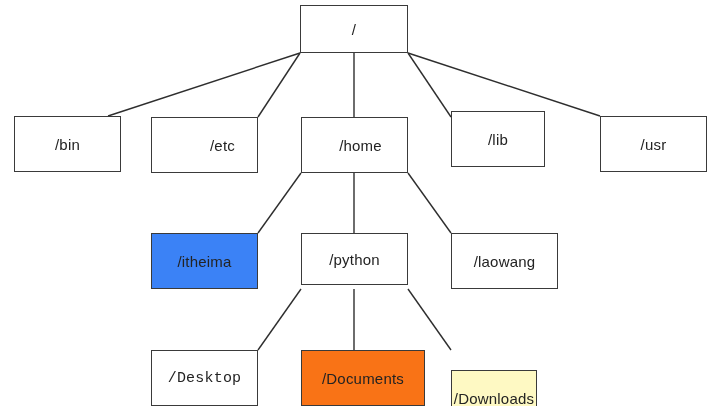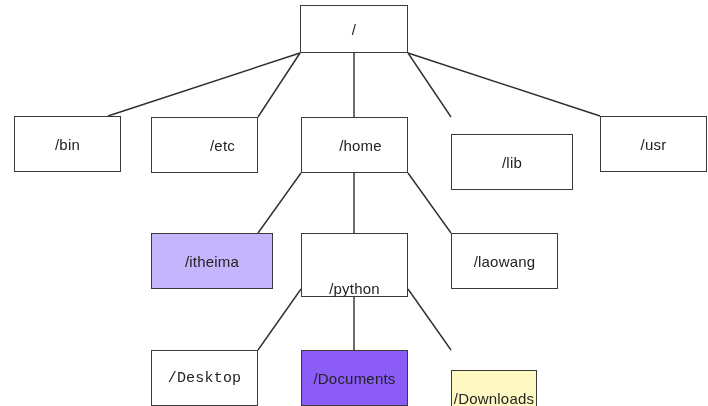--- a/index.html
+++ b/index.html
@@ -66,38 +66,38 @@
       </div>
       <div class="node" style="left: 1px; top: 116px; width: 107px; height: 56px; border-color: rgb(58, 58, 58); background: rgb(255, 255, 255); margin-left: 13px;">
         <span class="node-label" style="color: rgb(35, 35, 35);">/bin</span>
       </div>
       <div class="node" style="left: 151px; top: 117px; width: 107px; height: 56px; border-color: rgb(58, 58, 58); background: rgb(255, 255, 255); padding-left: 36px;">
         <span class="node-label" style="color: rgb(35, 35, 35);">/etc</span>
       </div>
       <div class="node" style="left: 301px; top: 117px; width: 107px; height: 56px; border-color: rgb(58, 58, 58); background: rgb(255, 255, 255);">
         <span class="node-label" style="color: rgb(35, 35, 35); margin-left: 12px;">/home</span>
       </div>
-      <div class="node" style="left: 451px; top: 134px; width: 122px; height: 56px; border-color: rgb(58, 58, 58); background: rgb(255, 255, 255);">
+      <div class="node" style="left: 451px; top: 111px; width: 94px; height: 56px; border-color: rgb(58, 58, 58); background: rgb(255, 255, 255);">
         <span class="node-label" style="color: rgb(35, 35, 35);">/lib</span>
       </div>
       <div class="node" style="left: 600px; top: 116px; width: 107px; height: 56px; border-color: rgb(58, 58, 58); background: rgb(255, 255, 255);">
         <span class="node-label" style="color: rgb(35, 35, 35);">/usr</span>
       </div>
-      <div class="node" style="left: 151px; top: 233px; width: 122px; height: 56px; border-color: rgb(58, 58, 58); background: #c4b5fd;">
+      <div class="node" style="left: 151px; top: 233px; width: 107px; height: 56px; border-color: rgb(58, 58, 58); background: #3b82f6;">
         <span class="node-label" style="color: rgb(35, 35, 35);">/itheima</span>
       </div>
-      <div class="node" style="left: 301px; top: 233px; width: 107px; height: 64px; border-color: rgb(58, 58, 58); background: rgb(255, 255, 255); align-items: flex-end;">
+      <div class="node" style="left: 301px; top: 233px; width: 107px; height: 52px; border-color: rgb(58, 58, 58); background: rgb(255, 255, 255);">
         <span class="node-label" style="color: rgb(35, 35, 35);">/python</span>
       </div>
       <div class="node" style="left: 451px; top: 233px; width: 107px; height: 56px; border-color: rgb(58, 58, 58); background: rgb(255, 255, 255);">
         <span class="node-label" style="color: rgb(35, 35, 35);">/laowang</span>
       </div>
       <div class="node" style="left: 151px; top: 350px; width: 107px; height: 56px; border-color: rgb(58, 58, 58); background: rgb(255, 255, 255);">
         <span class="node-label" style="color: rgb(35, 35, 35); font-family: Liberation Mono, monospace;">/Desktop</span>
       </div>
-      <div class="node" style="left: 301px; top: 350px; width: 107px; height: 56px; border-color: rgb(58, 58, 58); background: #8b5cf6;">
+      <div class="node" style="left: 301px; top: 350px; width: 124px; height: 56px; border-color: rgb(58, 58, 58); background: #f97316;">
         <span class="node-label" style="color: rgb(35, 35, 35);">/Documents</span>
       </div>
       <div class="node" style="left: 451px; top: 370px; width: 86px; height: 56px; border-color: rgb(58, 58, 58); background: #fef9c3;">
         <span class="node-label" style="color: rgb(35, 35, 35);">/Downloads</span>
       </div>
     </div>
 </div>
 
 </body></html>

